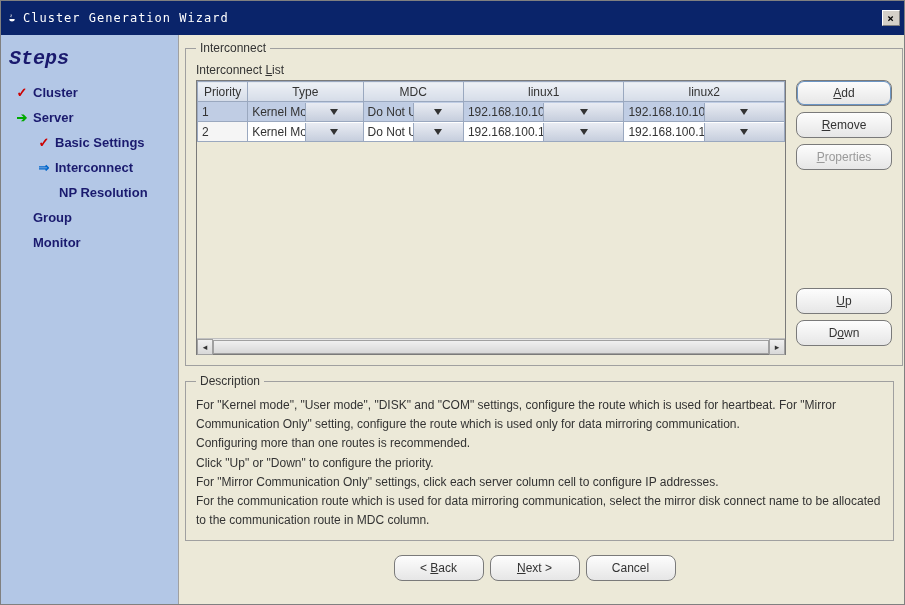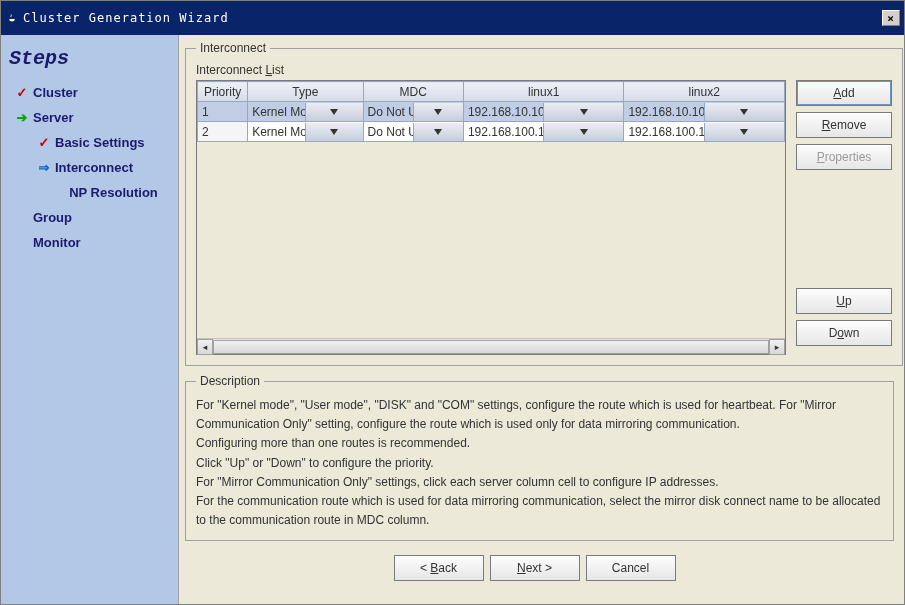--- a/index.html
+++ b/index.html
@@ -64,21 +64,21 @@
     margin: 4px 2px 10px 2px;
     font-size: 20px;
     font-family: Liberation Mono, monospace;
     font-weight: bold;
     font-style: italic;
     color: #1a1a6e;
   }
   .step { padding: 5px 4px 5px 8px; font-size: 13px; color: #1a1a6e; font-weight: bold; cursor: default; display: flex; align-items: center; }
   .step .icon { width: 14px; display: inline-flex; justify-content: center; margin-right: 4px; }
   .step.indent1 { padding-left: 30px; }
-  .step.indent2 { padding-left: 34px; justify-content: center; }
+  .step.indent2 { padding-left: 34px; }
   .check { color: #c00; font-weight: bold; }
   .arrow-green { color: #0a0; font-weight: bold; }
   .arrow-blue { color: #06c; font-weight: bold; }
 
   
   .panel {
     flex: 1;
     display: flex;
     flex-direction: column;
     padding: 6px 10px 0 6px;
@@ -159,21 +159,21 @@
   .hscroll .track { flex: 1; background: #e8e8e8; position: relative; height: 14px; }
   .hscroll .thumb { position: absolute; left: 0; right: 0; top: 0; bottom: 0; background: linear-gradient(to bottom,#f0f0f0,#d8d8d8); border:1px solid #a0a0a0; }
 
   .btn-col { display: flex; flex-direction: column; width: 96px; height: 275px; }
   .btn-col .spacer-flex { flex: 1; }
   button.win {
     height: 26px;
     margin-bottom: 6px;
     background: linear-gradient(to bottom, #fdfdfd, #e6e6e6);
     border: 1px solid #7a7a7a;
-    border-radius: 0;
+    border-radius: 8px;
     font-size: 12px;
     color: #333;
     cursor: default;
     padding: 0 6px;
   }
   button.win.default { box-shadow: 0 0 0 1px #6b95c4 inset; }
   button.win:disabled { color: #9a9a9a; }
   button.win u { text-decoration: underline; }
 
   .desc-text { color: #333; line-height: 1.6; }

